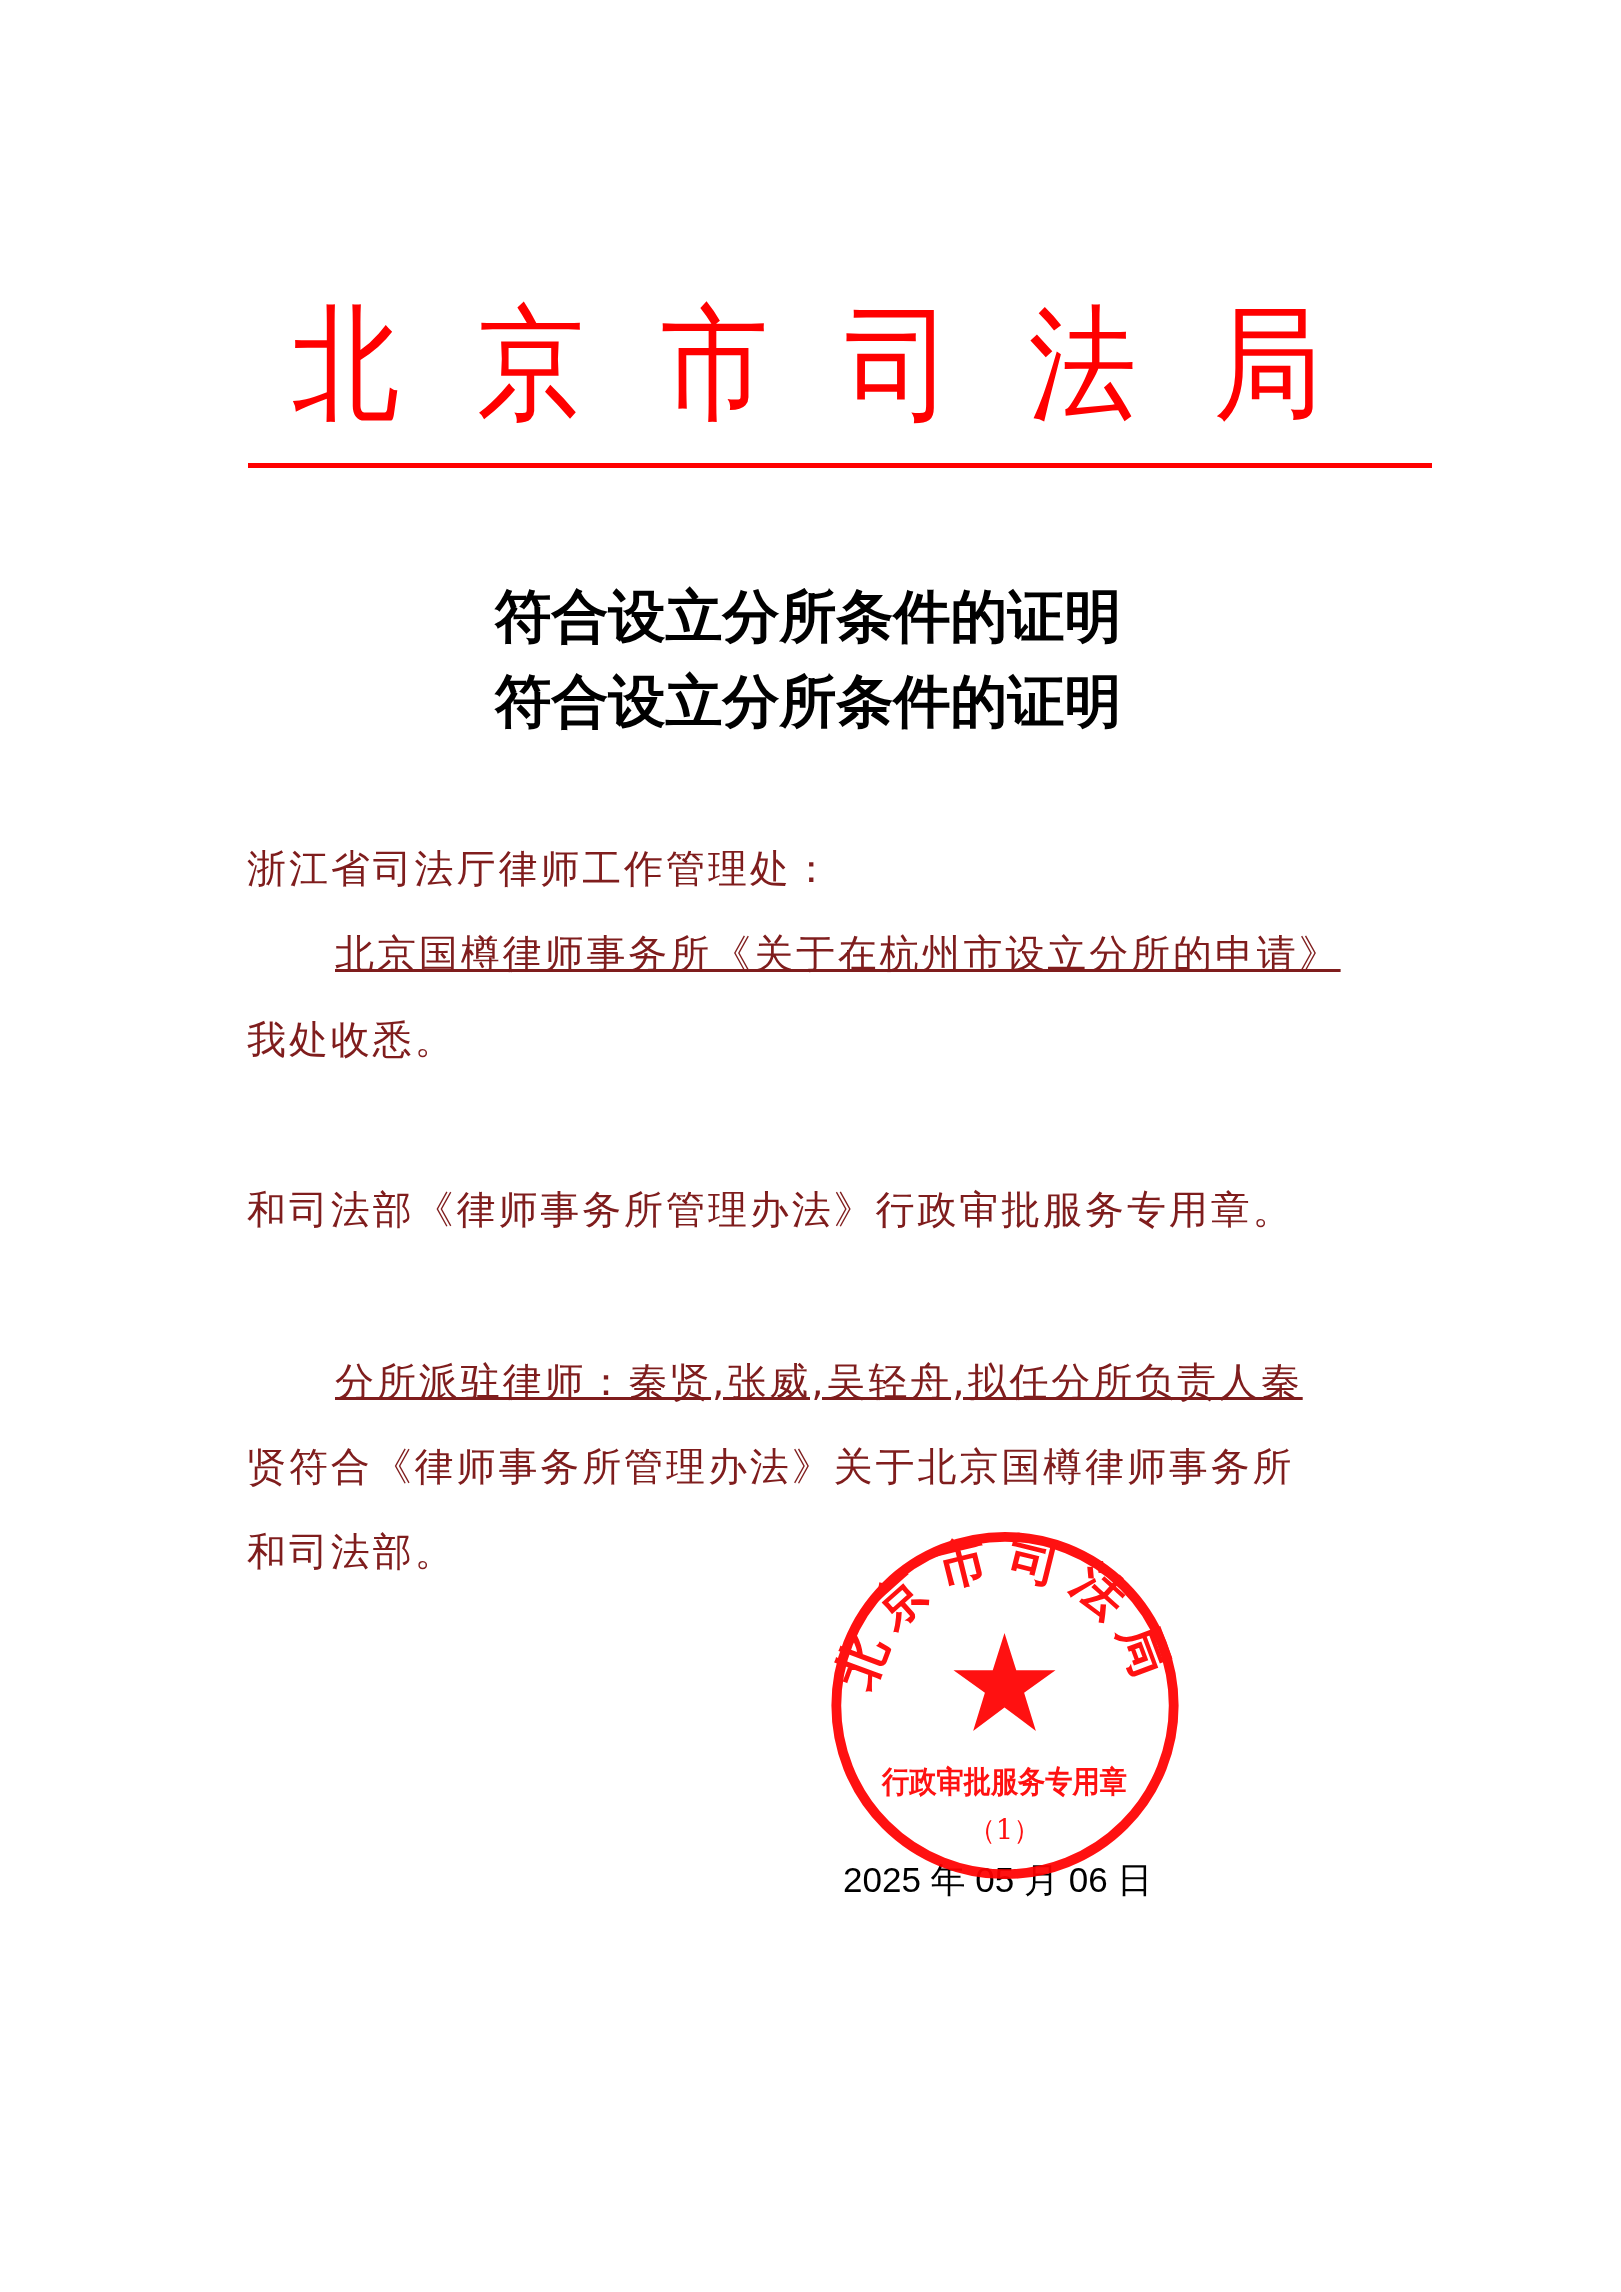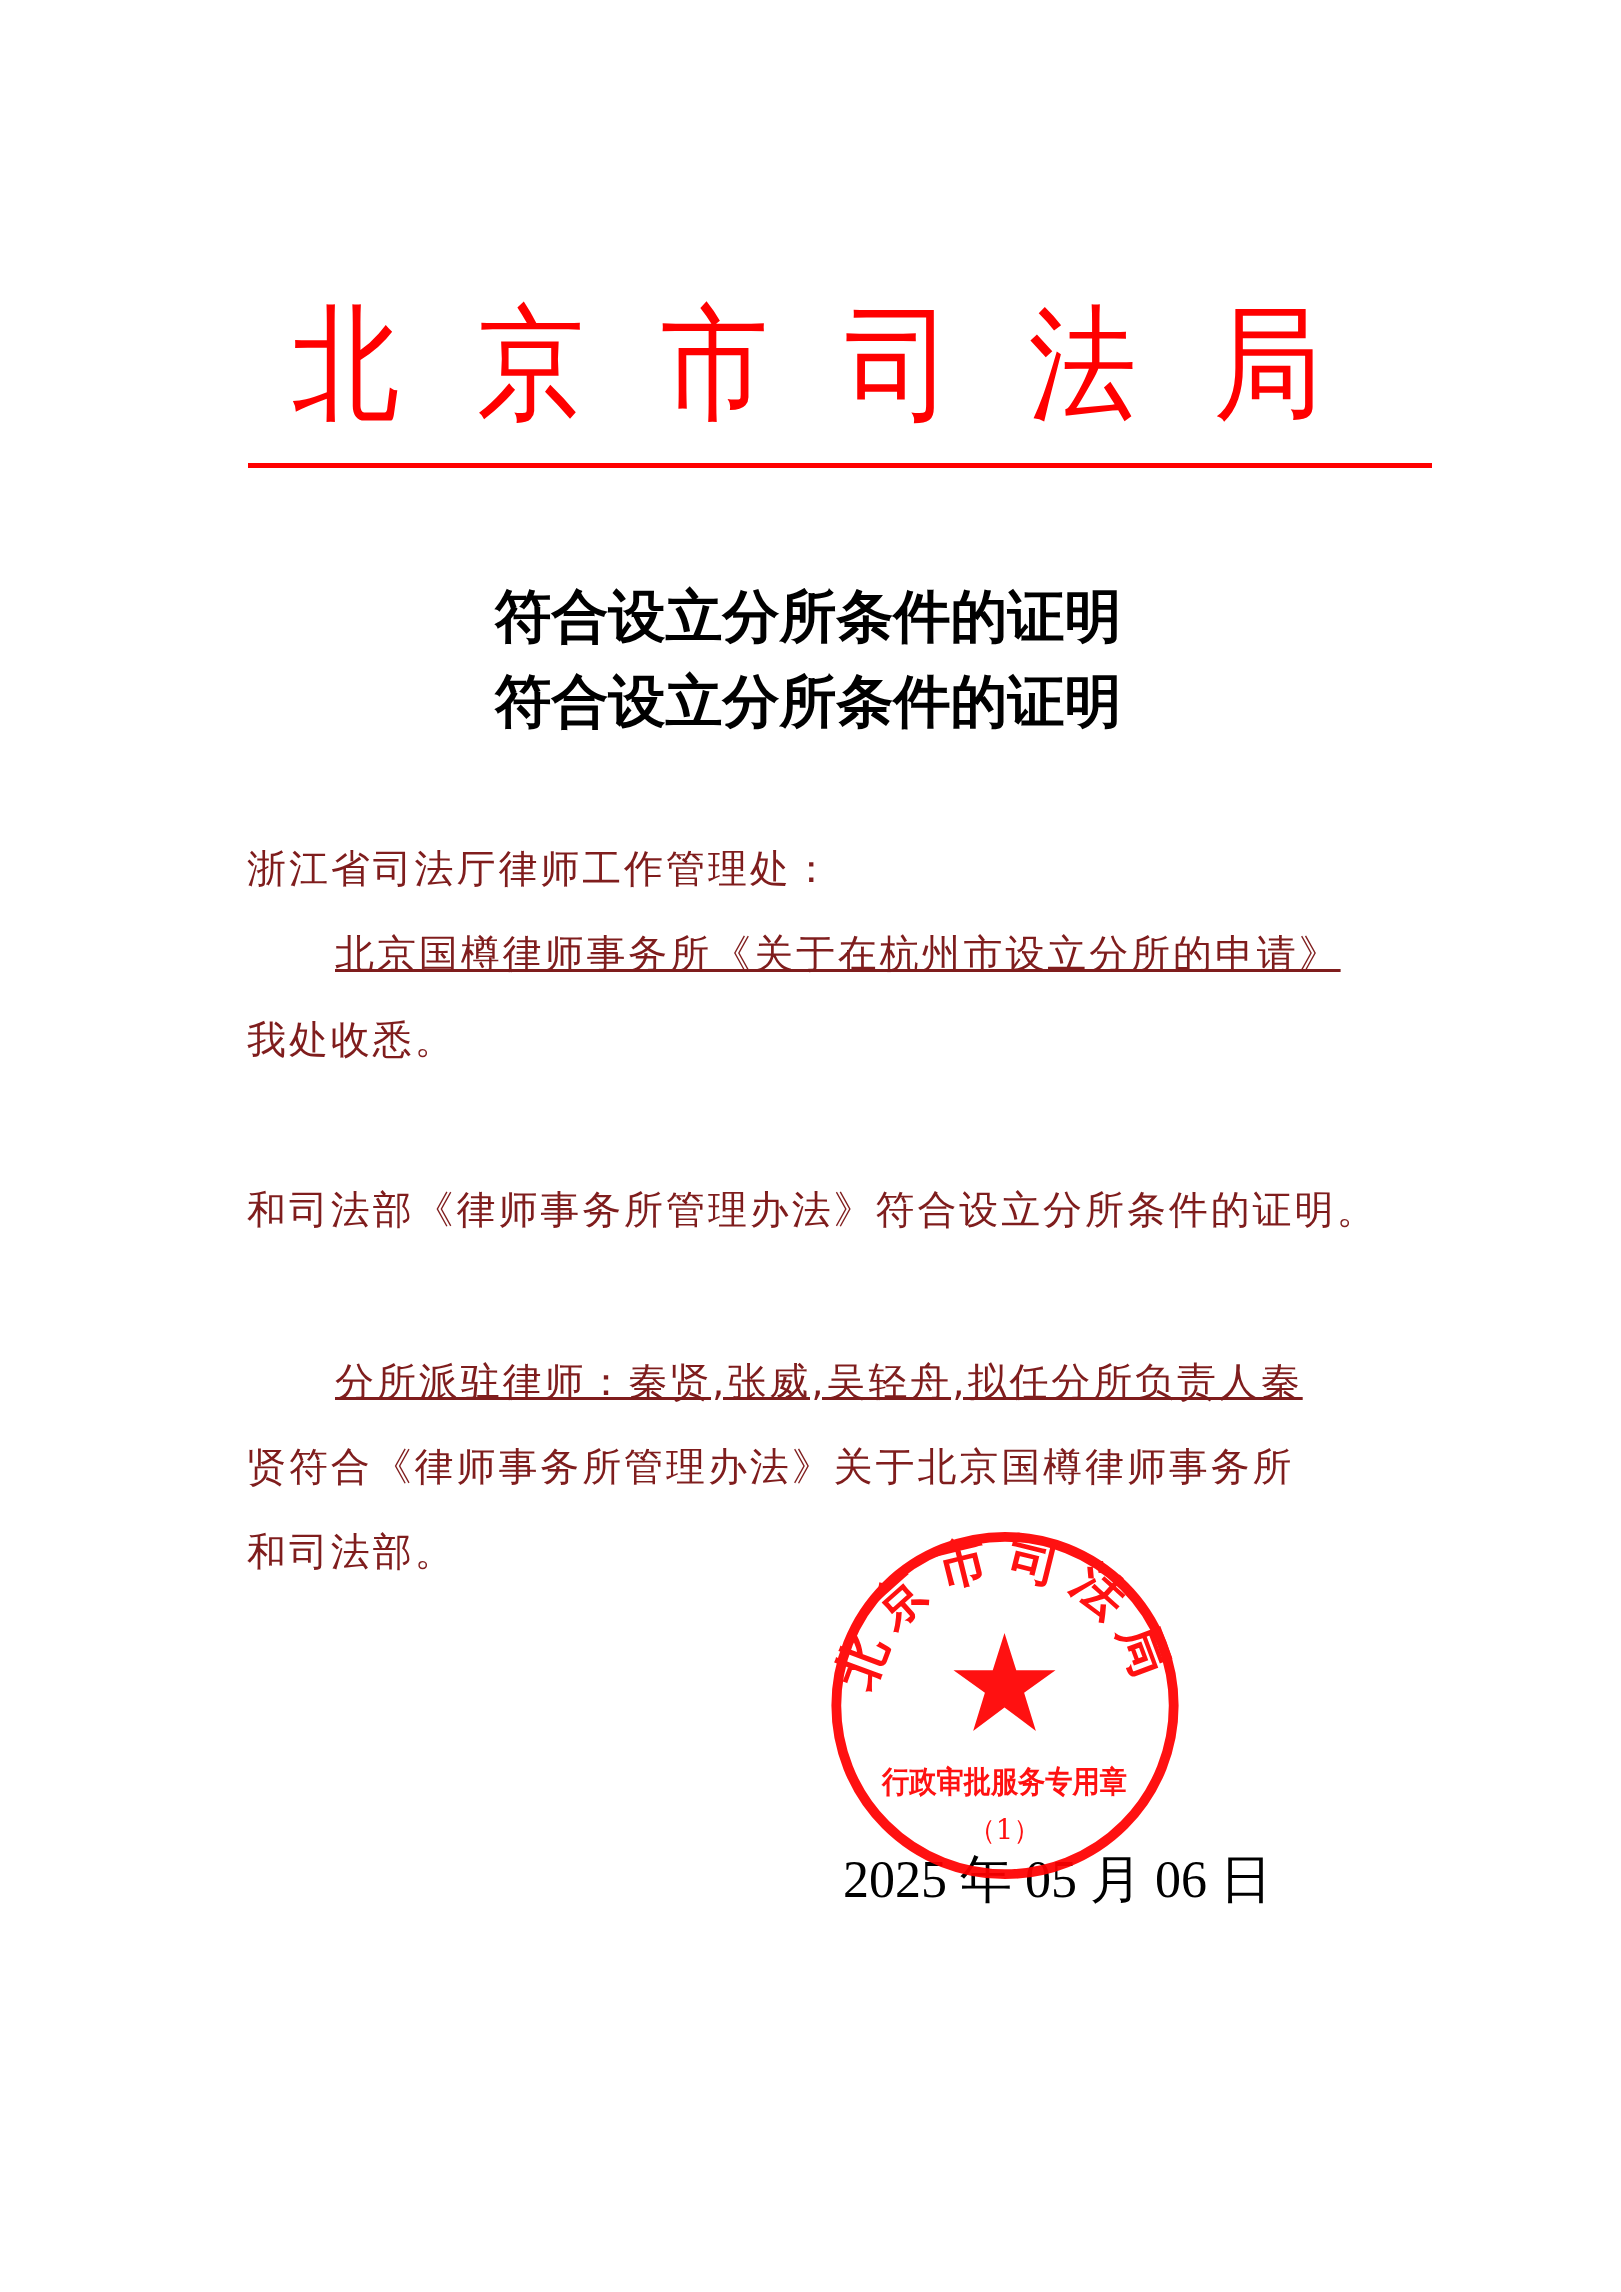--- a/index.html
+++ b/index.html
@@ -68,22 +68,22 @@
     letter-spacing: 2.9px;
     white-space: nowrap;
   }
   .indent { padding-left: 88px; text-decoration: underline; }
   .date-line {
     position: absolute;
     left: 843px;
     top: 1855px;
     width: 372px;
     height: 49px;
-    font-family: Liberation Serif, serif;
-    font-size: 52px;
+    font-family: Liberation Sans, sans-serif;
+    font-size: 35px;
     line-height: 49px;
     color: #000000;
     white-space: nowrap;
     z-index: 1;
   }
   .seal {
     position: absolute;
     left: 826px;
     top: 1527px;
     width: 358px;
@@ -110,21 +110,21 @@
   <div class="red-rule"></div>
 
   <div class="doc-title">
     <div>符合设立分所条件的证明</div>
     <div>符合设立分所条件的证明</div>
   </div>
 
   <div class="body-line" style="top:839px">浙江省司法厅律师工作管理处：</div>
   <div class="body-line indent" style="top:924px">北京国樽律师事务所《关于在杭州市设立分所的申请》</div>
   <div class="body-line" style="top:1010px">我处收悉。</div>
-  <div class="body-line" style="top:1180px">和司法部《律师事务所管理办法》符合设立分所条件的证明。</div>
+  <div class="body-line" style="top:1180px">和司法部《律师事务所管理办法》行政审批服务专用章。</div>
   <div class="body-line indent" style="top:1352px">分所派驻律师：秦贤,张威,吴轻舟,拟任分所负责人秦</div>
   <div class="body-line" style="top:1437px">贤符合《律师事务所管理办法》关于北京国樽律师事务所</div>
   <div class="body-line" style="top:1522px">和司法部。</div>
 
   <div class="date-line">2025 年 05 月 06 日</div>
 
   <div class="seal">
     <svg width="358" height="357" viewBox="0 0 365 364" xmlns="http://www.w3.org/2000/svg">
       <defs>
         <path id="sealArc" d="M 48 205 A 136 136 0 1 1 317 205"></path>

